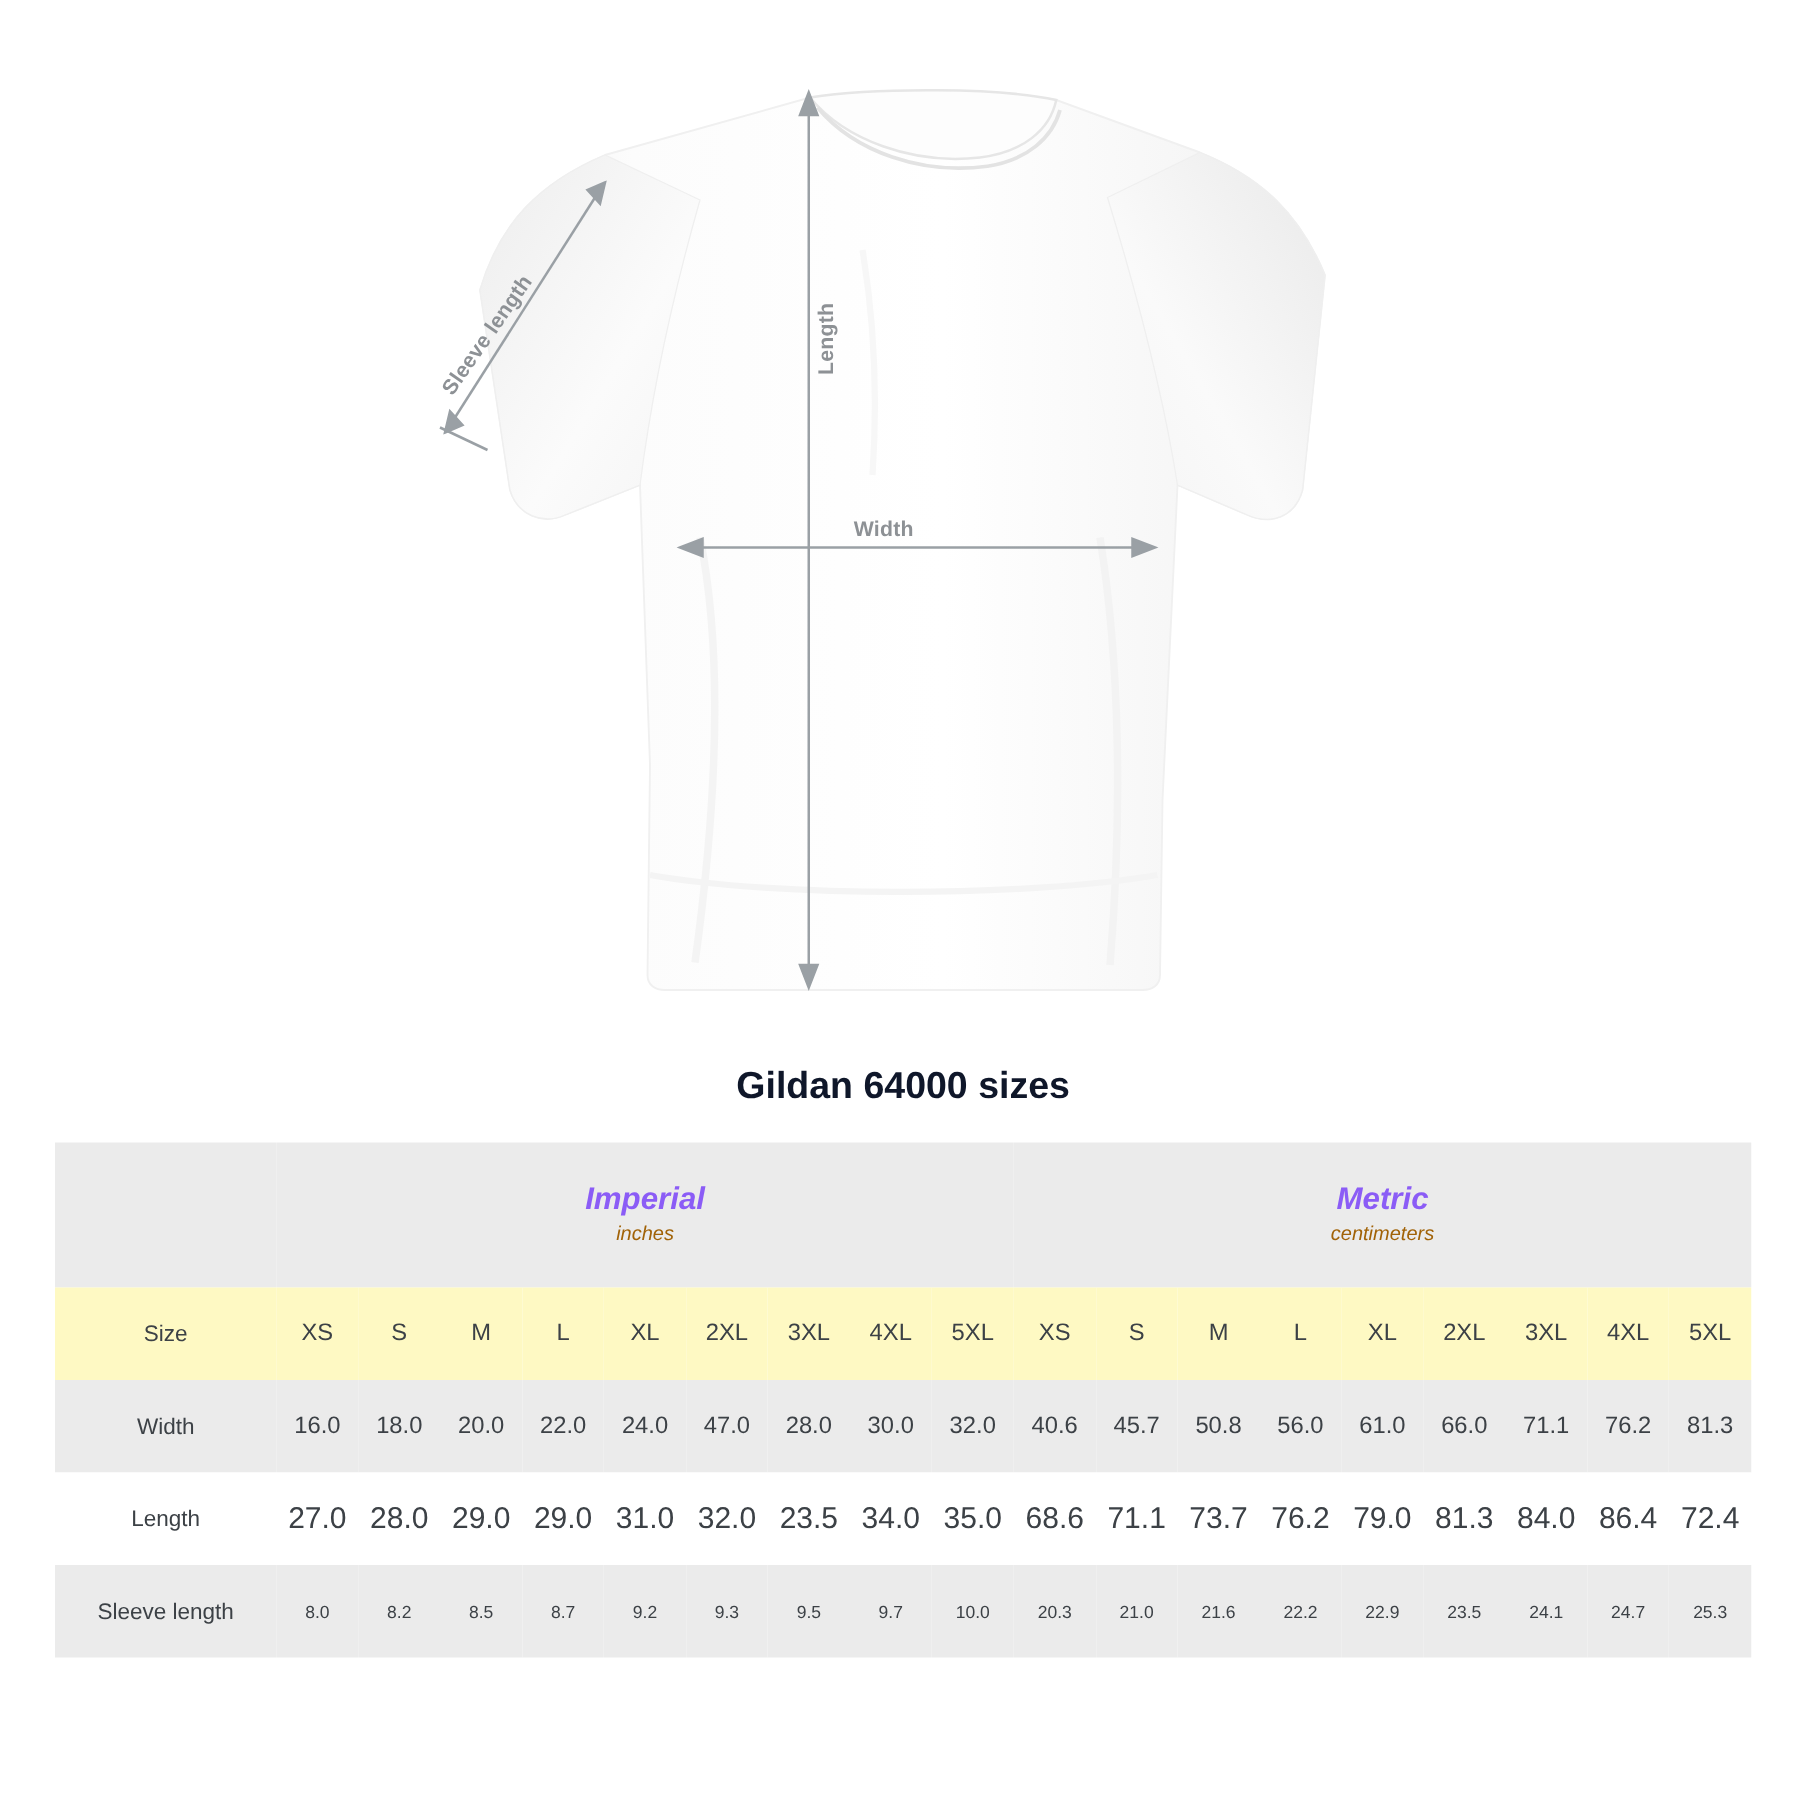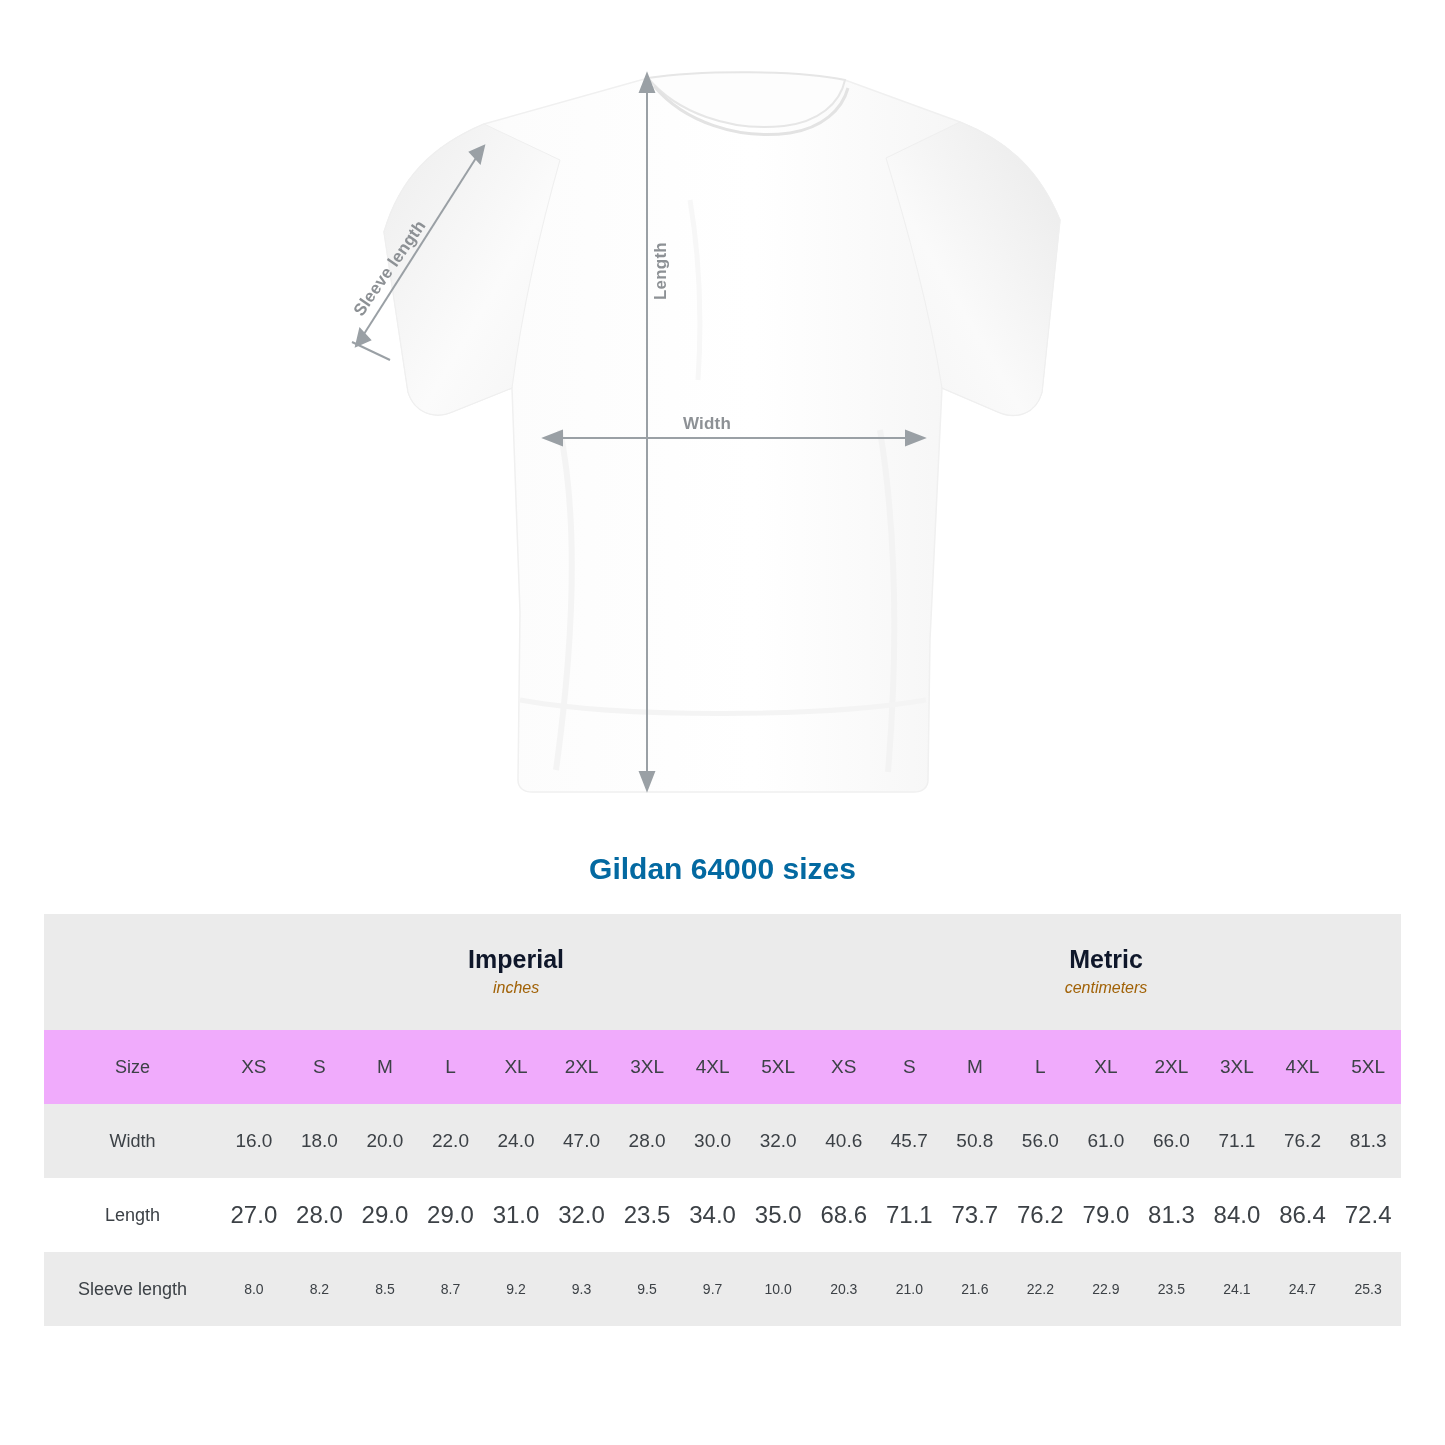--- a/index.html
+++ b/index.html
@@ -47,21 +47,21 @@
   }
 
   
   .title-block {
     text-align: center;
     margin-top: 22px;
   }
   .chart-title {
     font-size: 30px;
     font-weight: bold;
-    color: #0369a1;
+    color: #0f172a;
     margin: 0 0 4px 0;
   }
   .chart-note {
     font-size: 17.5px;
     font-style: italic;
     color: #6f7479;
     margin: 0;
   }
 
   
@@ -80,36 +80,37 @@
   }
   
   .unit-row td {
     background: #ebebeb;
     height: 116px;
     vertical-align: middle;
     padding: 0;
   }
   .unit-sys {
     font-size: 25px;
+    font-style: italic;
     font-weight: bold;
-    color: #0f172a;
+    color: #8b5cf6;
     line-height: 1.25;
   }
   .unit-sub {
     font-size: 16px;
     font-style: italic;
     color: #a16207;
     line-height: 1.6;
   }
   .row-head {
     font-weight: bold;
     font-size: 18px;
     color: #3c4146;
   }
-  tr.r-size td { height: 74px; font-size: 19px; background: #f0abfc; }
+  tr.r-size td { height: 74px; font-size: 19px; background: #fef9c3; }
   tr.r-width td { height: 74px; font-size: 19px; background: #ebebeb; }
   tr.r-length td { height: 74px; font-size: 24px; background: #ffffff; }
   tr.r-sleeve td { height: 74px; font-size: 14px; background: #ebebeb; }
   tr.r-size td.row-head,
   tr.r-width td.row-head,
   tr.r-length td.row-head,
   tr.r-sleeve td.row-head { font-size: 18px; }
 
   col.c-label { width: 177px; }
   col.c-cell { width: 65.5px; }

